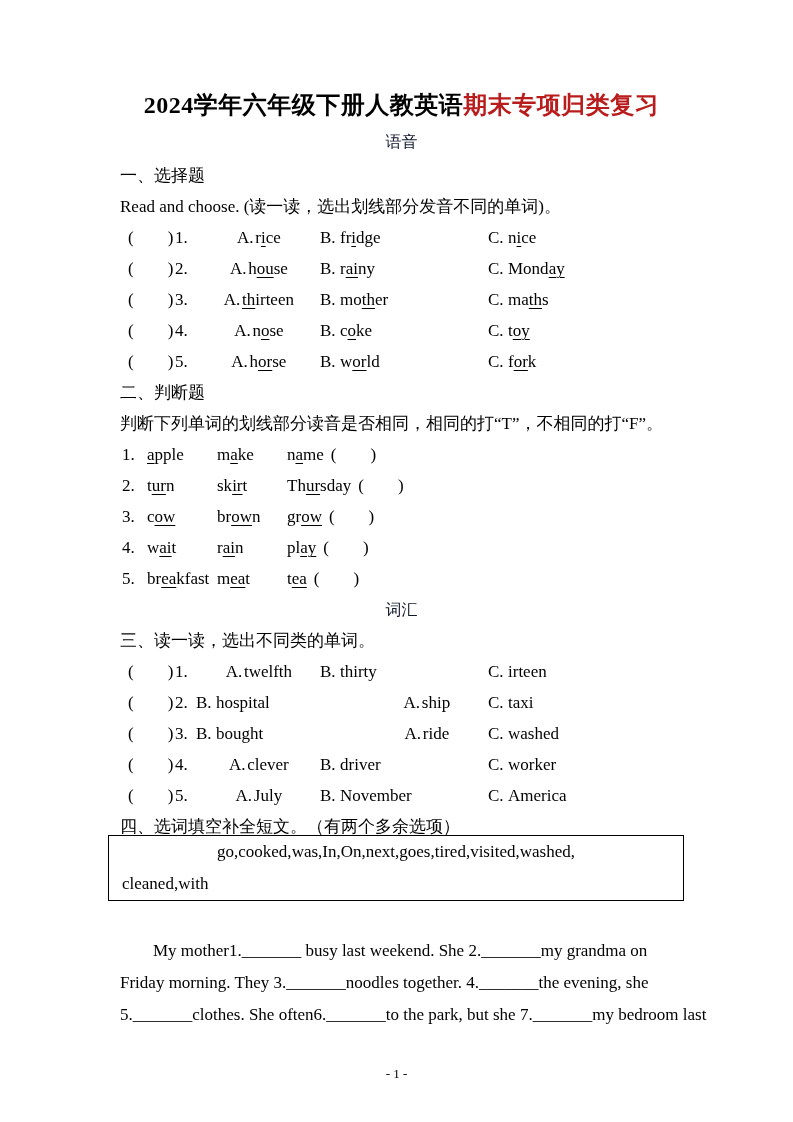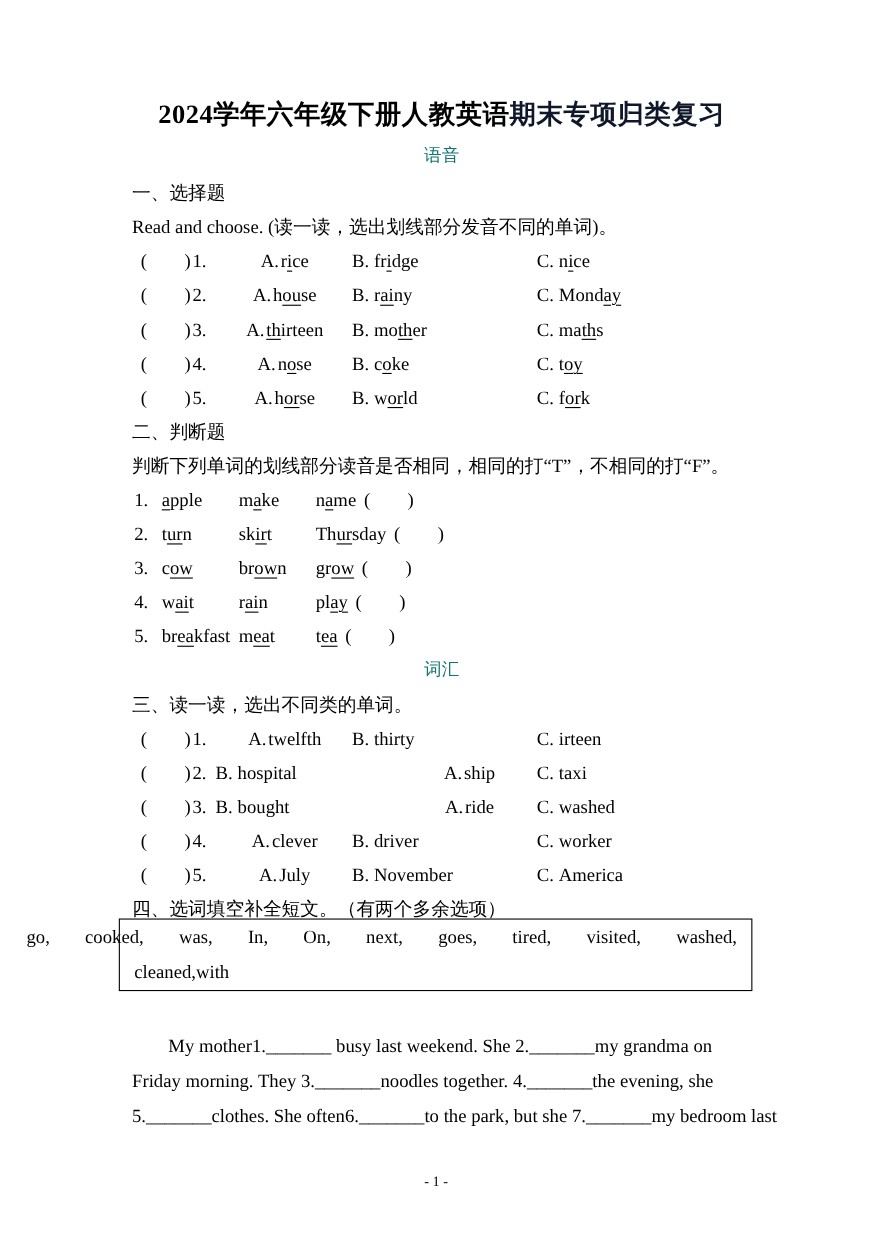--- a/index.html
+++ b/index.html
@@ -1,38 +1,38 @@
 <!DOCTYPE html>
 <html><head>
 <meta charset="utf-8">
 <style>
   html,body{margin:0;padding:0;background:#ffffff;}
   .page{position:relative;width:793px;height:1122px;background:#fff;overflow:hidden;
         font-family:"Liberation Serif","DejaVu Serif",serif;color:#000;font-size:17px;}
   .content{padding:86px 110px 0 120px;}
   .doc-title{line-height:38px;font-size:24px;font-weight:bold;text-align:center;letter-spacing:.5px;}
-  .red{color:#0f172a;}
-  .sec-head{color:#0f766e;font-size:16px;text-align:center;}
+  .red{color:#b91c1c;}
+  .sec-head{color:#0f172a;font-size:16px;text-align:center;}
   .sh-top{line-height:36px;}
   .ln{line-height:31px;height:31px;white-space:nowrap;}
   .q-row{display:flex;align-items:baseline;}
   .q-paren{flex:0 0 auto;width:47px;padding-left:8px;}
   .q-num{flex:0 0 auto;width:21px;}
   .opt{flex:0 0 auto;}
   .opt-a{width:124px;text-align:center;}
   .opt-b{width:168px;}
   .opt-label{display:inline-block;width:20px;}
   .u{text-decoration:underline;text-underline-offset:3px;text-decoration-thickness:1px;}
   .t-row{display:flex;align-items:baseline;}
   .t-num{flex:0 0 auto;width:25px;padding-left:2px;}
   .t-w{flex:0 0 auto;min-width:66px;padding-right:4px;}
   .t-paren{margin-left:7px;}
   .word-bank{box-sizing:border-box;width:576px;margin:-7px 0 0 -12px;border:1px solid #000;
              padding:0 13px;line-height:32px;}
-  .wb-l1{display:flex;justify-content:flex-end;gap:32px;}
+  .wb-l1{display:flex;justify-content:center;}
   .wb-l2{display:flex;}
   .passage{margin-top:34px;}
   .p-ln{line-height:32px;white-space:nowrap;}
   .p-first{text-indent:33px;}
   .page-num{position:absolute;left:0;right:0;top:1066px;text-align:center;font-size:13px;}
 </style>
 </head>
 <body>
 
 <div class="page">

